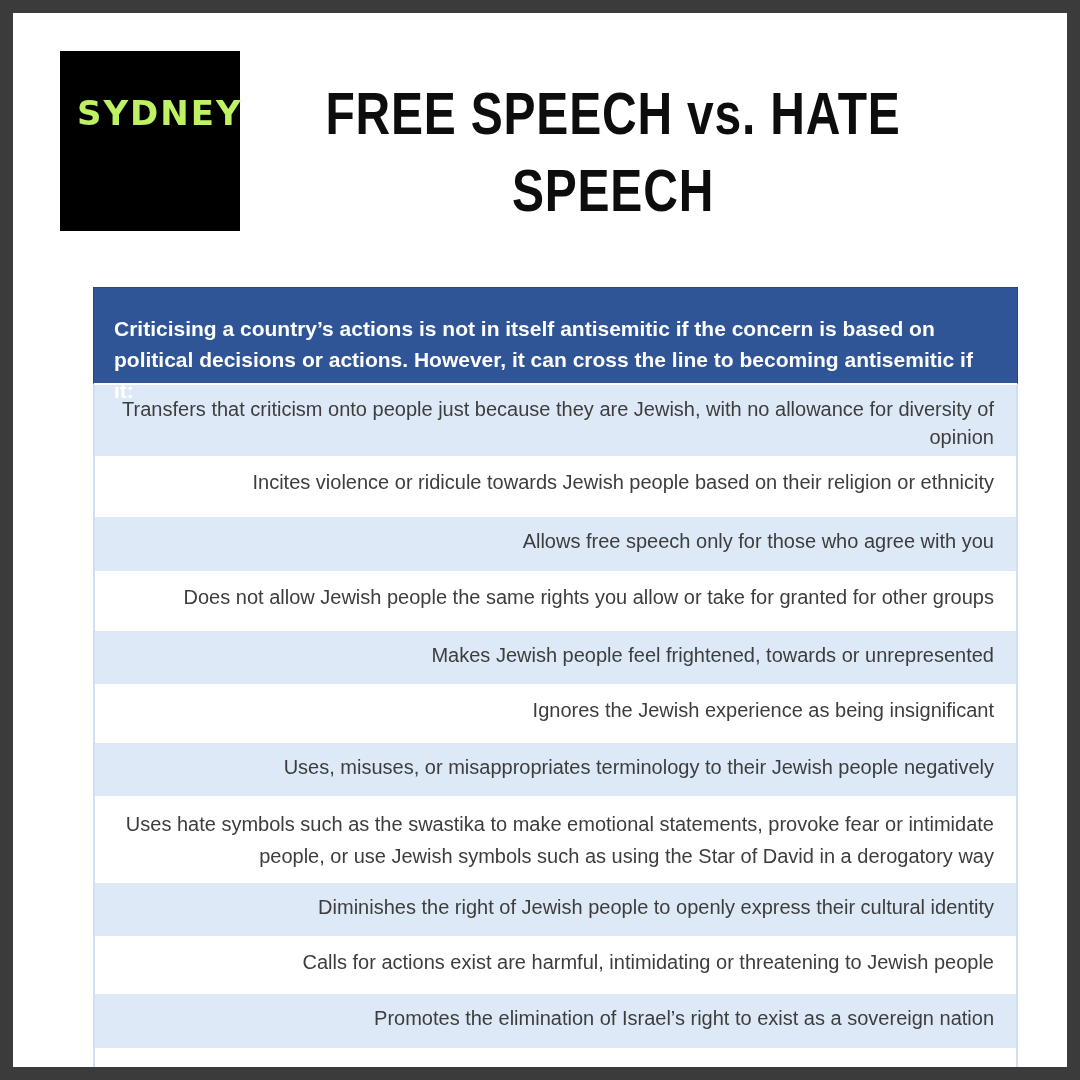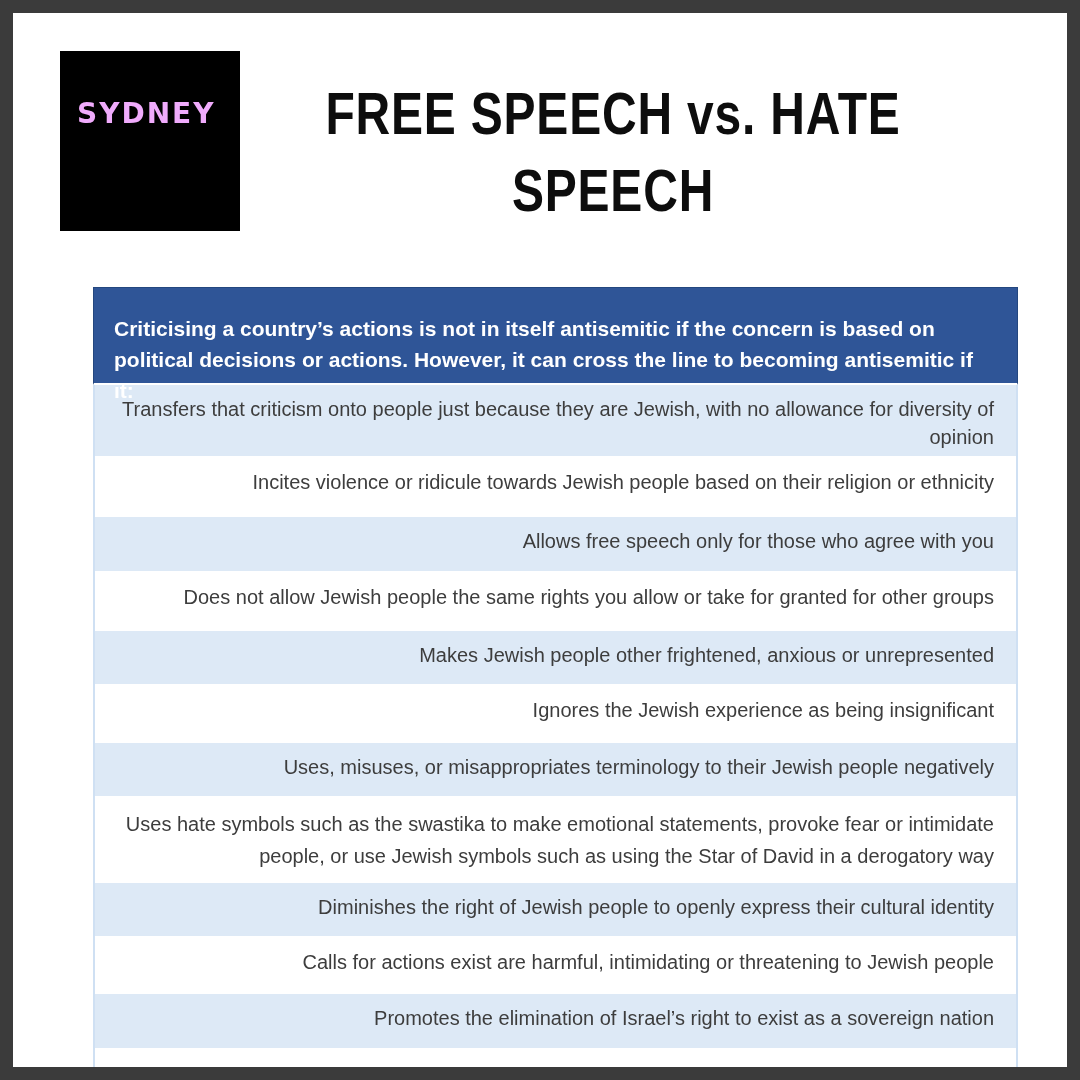--- a/index.html
+++ b/index.html
@@ -27,24 +27,24 @@
     position: absolute;
     left: 47px; top: 38px;
     width: 180px; height: 180px;
     background: #000000;
     box-sizing: border-box;
     padding: 44px 0 0 17px;
   }
   .logo-line {
     font-family: "DejaVu Sans", sans-serif;
     font-weight: bold;
-    font-size: 28px;
+    font-size: 34px;
     line-height: 37px;
     letter-spacing: 2px;
-    color: #f0abfc;
+    color: #bef264;
     white-space: nowrap;
   }
 
   
   .title {
     position: absolute;
     left: 220px; top: 62px;
     width: 760px;
     text-align: center;
     font-weight: bold;
@@ -116,21 +116,21 @@
 
     <div class="title">FREE SPEECH vs. HATE SPEECH</div>
 
     <div class="table">
       <div class="thead">Criticising a country’s actions is not in itself antisemitic if the concern is based on political decisions or actions. However, it can cross the line to becoming antisemitic if it:</div>
       <div class="tbody">
         <div class="row alt h-r1">Transfers that criticism onto people just because they are Jewish, with no allowance for diversity of opinion</div>
         <div class="row h-r2">Incites violence or ridicule towards Jewish people based on their religion or ethnicity</div>
         <div class="row alt h-r3">Allows free speech only for those who agree with you</div>
         <div class="row h-r4">Does not allow Jewish people the same rights you allow or take for granted for other groups</div>
-        <div class="row alt h-r5">Makes Jewish people other frightened, anxious or unrepresented</div>
+        <div class="row alt h-r5">Makes Jewish people feel frightened, towards or unrepresented</div>
         <div class="row h-r6">Ignores the Jewish experience as being insignificant</div>
         <div class="row alt h-r7">Uses, misuses, or misappropriates terminology to their Jewish people negatively</div>
         <div class="row h-r8">Uses hate symbols such as the swastika to make emotional statements, provoke fear or intimidate people, or use Jewish symbols such as using the Star of David in a derogatory way</div>
         <div class="row alt h-r9">Diminishes the right of Jewish people to openly express their cultural identity</div>
         <div class="row h-r10">Calls for actions exist are harmful, intimidating or threatening to Jewish people</div>
         <div class="row alt h-r11">Promotes the elimination of Israel’s right to exist as a sovereign nation</div>
         <div class="row h-r12"></div>
       </div>
     </div>
 

